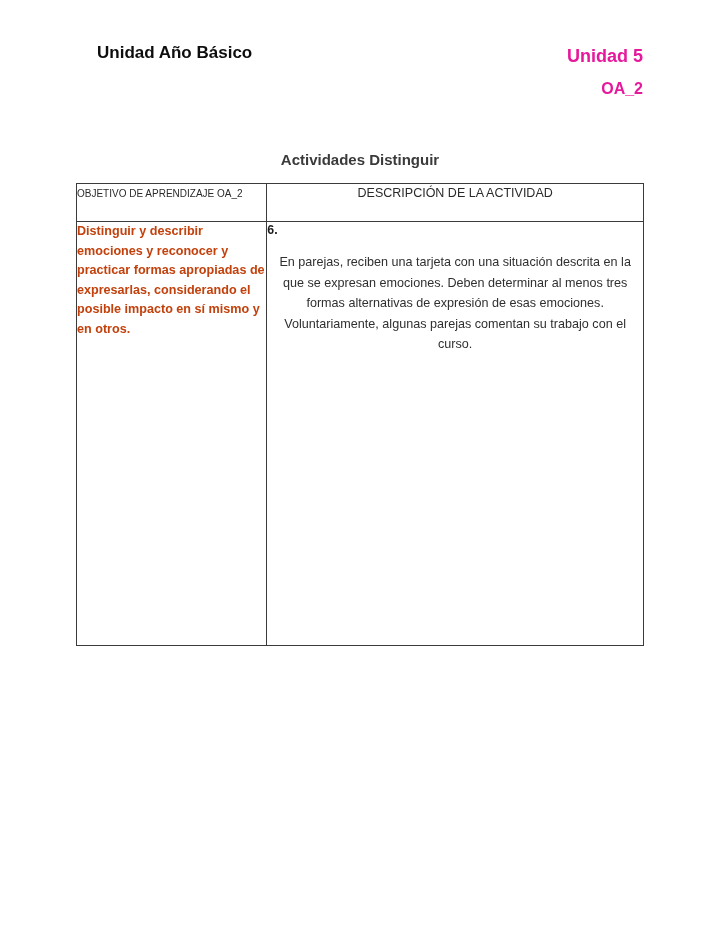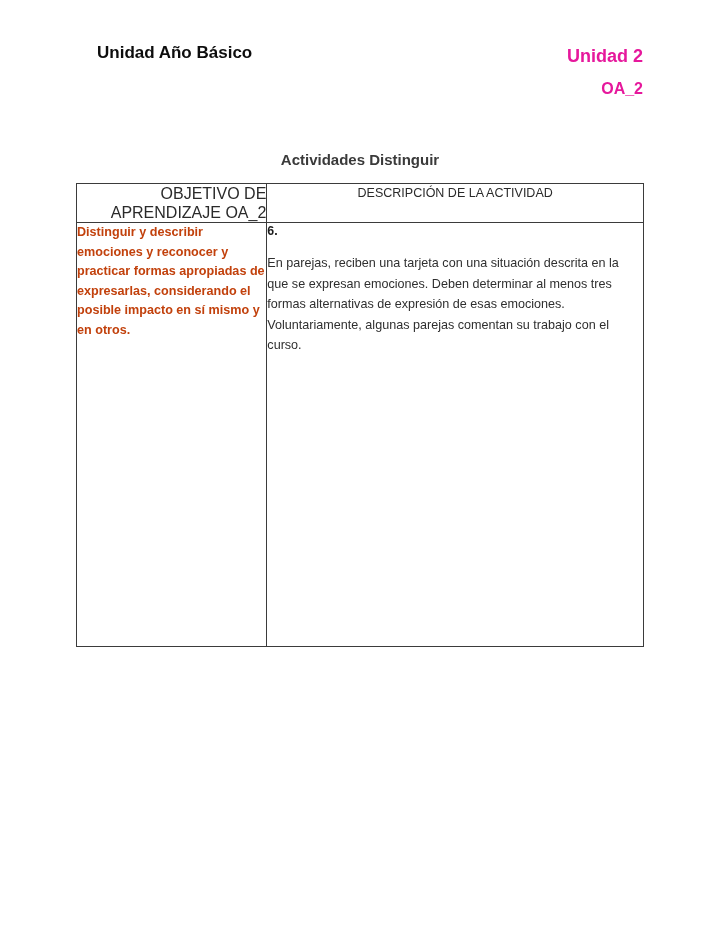--- a/index.html
+++ b/index.html
@@ -100,24 +100,24 @@
   .activity-table td,
   .activity-table th {
     border: 1.4px solid #3b3b3b;
     vertical-align: top;
     padding: 0;
   }
   .col-objective { width: 190px; }
   .col-description { width: 376px; }
 
   .th-objective {
-    font-size: 16px;
+    font-size: 10px;
     font-weight: normal;
     color: #2a2a2a;
-    text-align: right;
+    text-align: left;
     line-height: 19px;
     padding: 7px 8px 9px 8px;
     height: 37px;
   }
   .th-description {
     font-size: 12.5px;
     font-weight: normal;
     color: #2a2a2a;
     text-align: center;
     line-height: 19px;
@@ -144,34 +144,34 @@
     font-weight: bold;
     color: #1c1c1c;
     line-height: 17px;
     margin-bottom: 13px;
   }
   .activity-text {
     font-size: 12.6px;
     font-weight: normal;
     color: #2f2f2f;
     line-height: 20.5px;
-    text-align: left;
+    text-align: center;
   }
 </style>
 </head>
 <body>
 
 <div class="page">
 
   <div class="header">
     <div class="header-left">
       <div class="grade-title">Unidad Año Básico</div>
     </div>
     <div class="header-right">
-      <div class="unit-label">Unidad 2</div>
+      <div class="unit-label">Unidad 5</div>
       <div class="oa-label">OA_2</div>
     </div>
   </div>
 
   <div class="section-heading">Actividades Distinguir</div>
 
   <table class="activity-table">
     <colgroup>
       <col class="col-objective">
       <col class="col-description">

